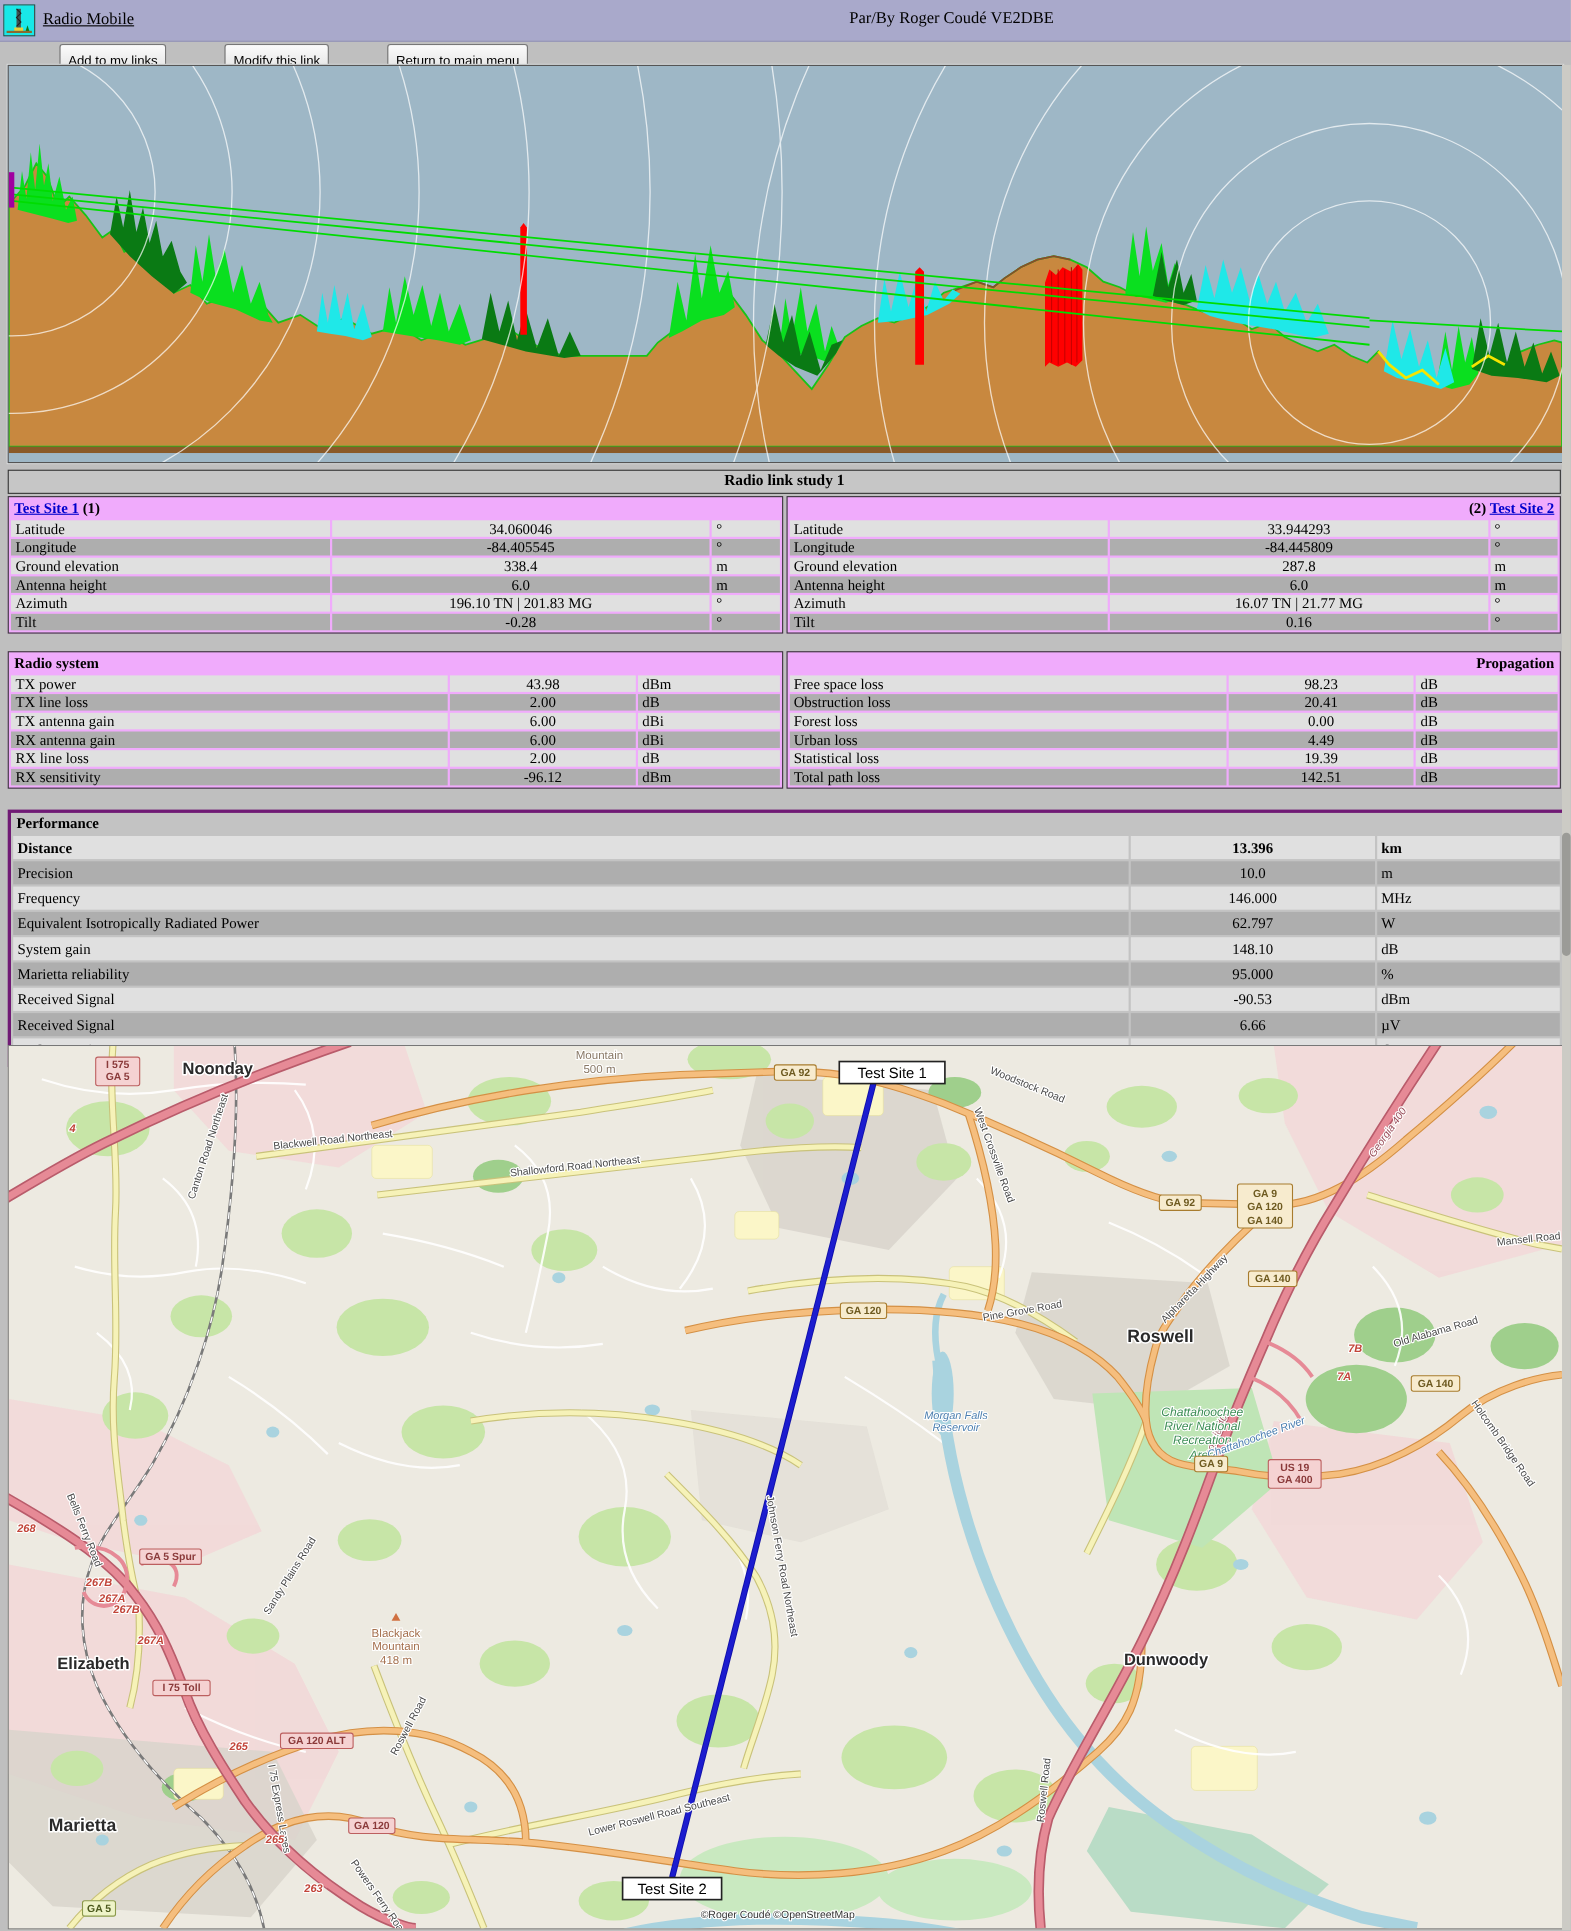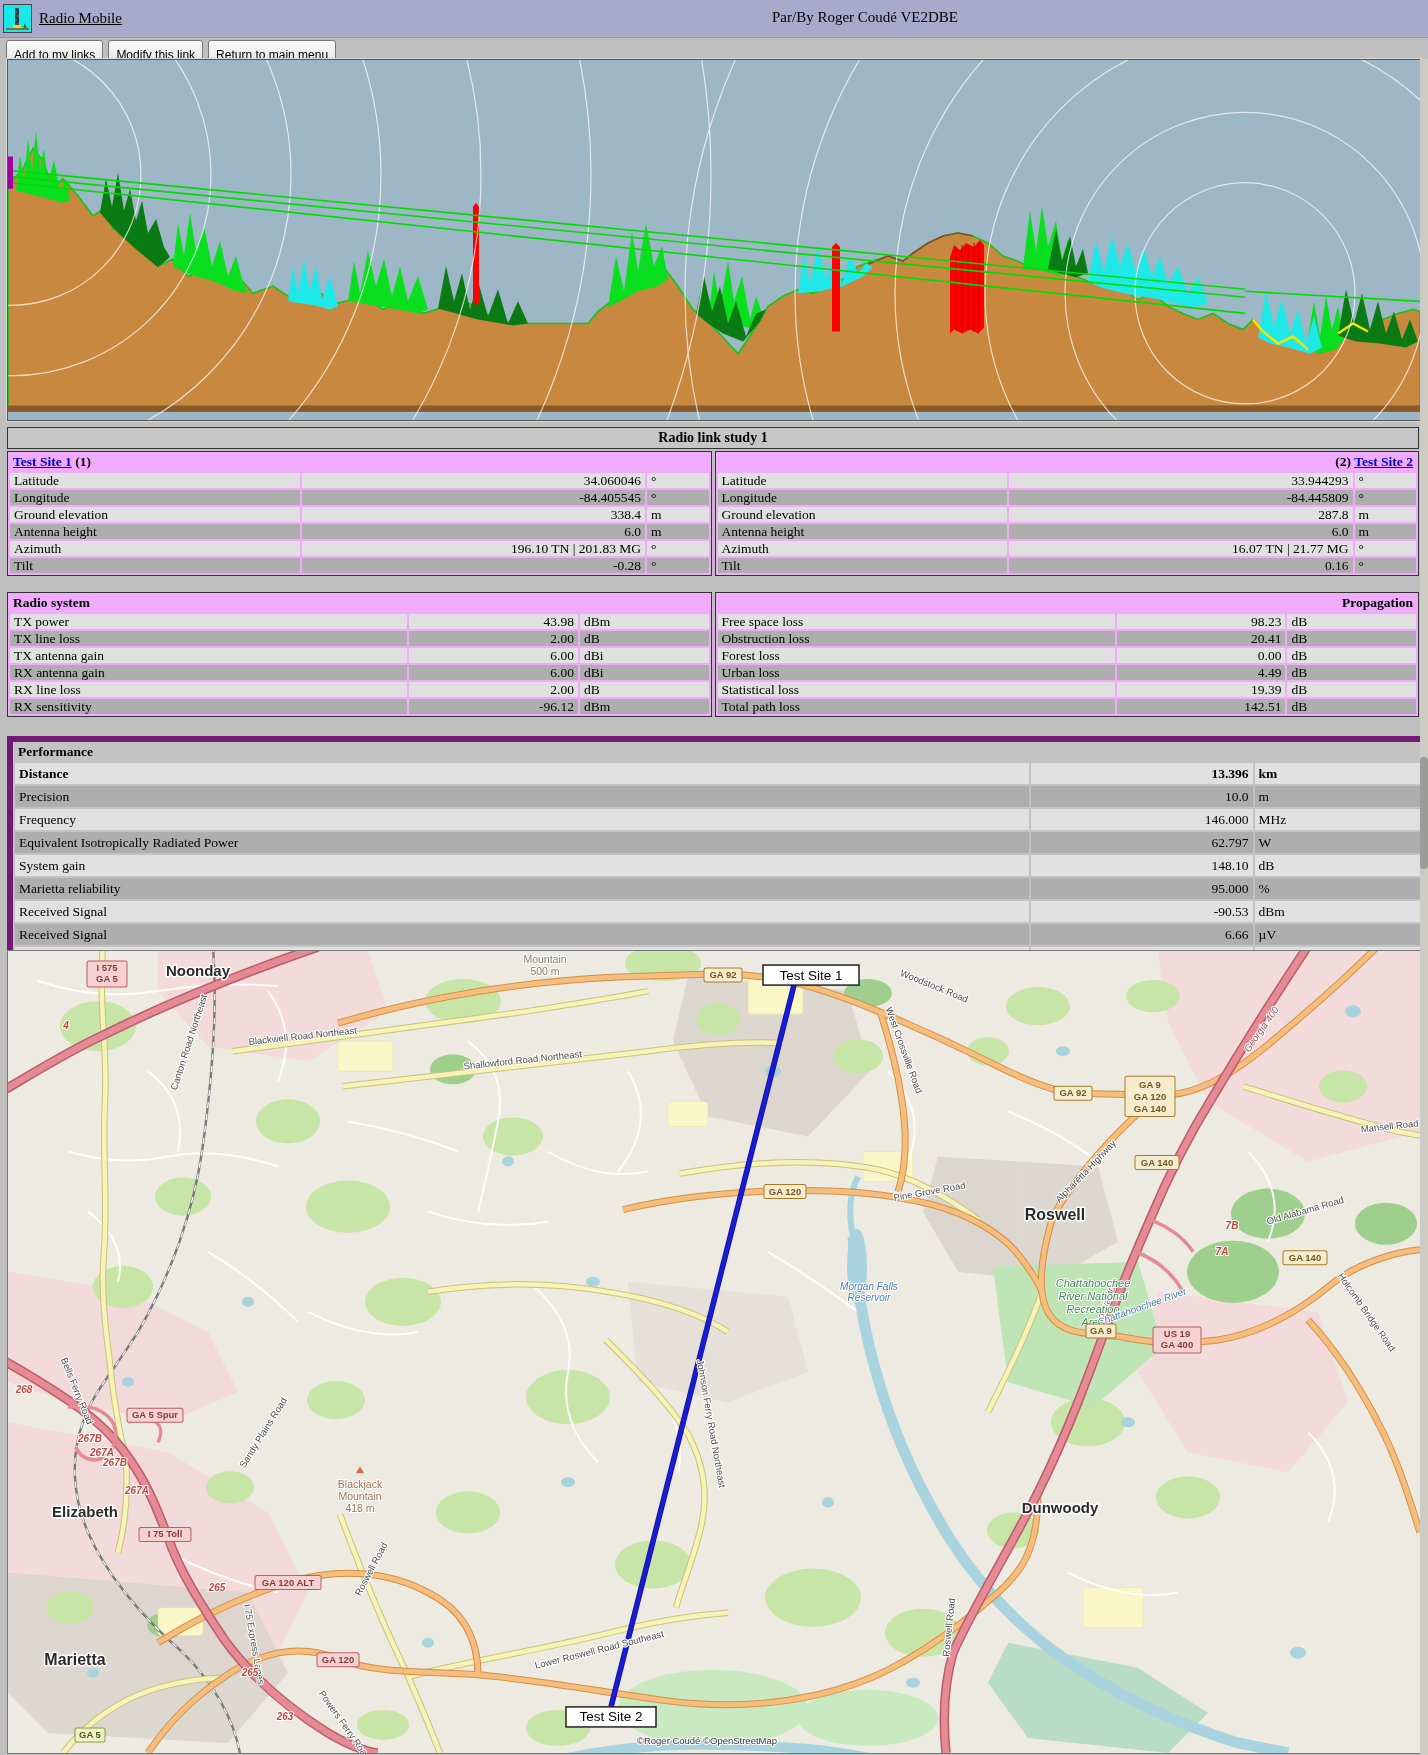--- a/index.html
+++ b/index.html
@@ -7,44 +7,44 @@
        font-family:"Liberation Serif",serif;}
   
   .topbar{position:absolute;top:0;left:0;width:1428px;height:37px;background:#A9A9CB;
           border-bottom:1px solid #9494B4;display:flex;align-items:center;}
   .logo{width:27px;height:27px;margin-left:3px;border:1px solid #444;background:#19E8E8;flex:0 0 auto;}
   .brand{margin-left:7px;font-size:15px;color:#000000;text-decoration:underline;cursor:pointer;}
   .credit{position:absolute;left:772px;top:9px;font-size:15px;color:#000;}
   
   .toolbar{position:absolute;top:38px;left:0;width:100%;height:21px;display:flex;gap:5px;padding-left:6px;}
   button.tb{height:30px;margin-top:2px;font:12px "Liberation Sans",sans-serif;color:#000;
-            background:linear-gradient(#FBFBFB,#DEDEDE);border:1px solid #777;border-radius:3px;padding:0 7px;}
+            background:linear-gradient(#FBFBFB,#DEDEDE);border:1px solid #777;border-radius:3px;padding:0 7px;margin-left:48px;}
   
   .profile-panel{position:absolute;top:59px;left:7px;width:1412px;height:360px;border:1px solid #555;
                  box-shadow:0 0 0 1px #D9D9D9;background:#9EB7C6;}
   .profile-panel svg{display:block;width:100%;height:100%;}
   
   .title-bar{position:absolute;top:427px;left:7px;width:1410px;height:20px;background:#C6C6C6;
              border:1px solid #333;text-align:center;font-weight:bold;font-size:14px;line-height:20px;}
   .band{position:absolute;left:7px;width:1412px;display:flex;gap:3px;}
   .sites{top:451px;}
   .sys{top:592px;}
   .half{flex:1;border:1px solid #333;background:#f0abfc;}
   .thead{height:19px;line-height:19px;padding:0 5px;font-size:13.5px;font-weight:bold;}
   .thead.r{text-align:right;}
   .tbl{display:table;width:100%;border-spacing:2px;table-layout:fixed;}
   .tr{display:table-row;}
   .td{display:table-cell;font-size:13.5px;height:15px;line-height:15px;padding:0 4px;vertical-align:middle;}
   .light .td{background:#E0E0E0;margin-top:16px;}
   .dark .td{background:#AEAEAE;}
-  .v{text-align:right;}
+  .v{text-align:center;}
   .u{text-align:left;}
   .c-label{width:42%;}.c-val{width:50%;}.c-unit{width:8%;}
   .r-label{width:58%;}.r-val{width:24%;}.r-unit{width:18%;}
-  .perf{position:absolute;top:736px;left:7px;width:1410px;border:6px solid #701a75;background:#C3C3C3;}
+  .perf{position:absolute;top:736px;left:7px;width:1410px;border:3px solid #701a75;background:#C3C3C3;}
   .p-label{width:73%;}.p-val{width:15.5%;}.p-unit{width:11.5%;}
   .perf .td{height:21px;line-height:16px;}
   .boldrow .td{font-weight:bold;}
   a.slink{color:#0000CC;font-weight:bold;text-decoration:underline;cursor:pointer;}
   
   .map-panel{position:absolute;top:950px;left:7px;width:1412px;height:802px;border:1px solid #777;background:#EDEAE1;}
   .map-panel svg{display:block;width:100%;height:100%;}
   
   text{font-family:"Liberation Sans",sans-serif;}
   .town{font-size:15px;font-weight:600;fill:#2A2A2A;text-anchor:middle;paint-order:stroke;stroke:#FFF;stroke-width:2.8px;stroke-linejoin:round;}

